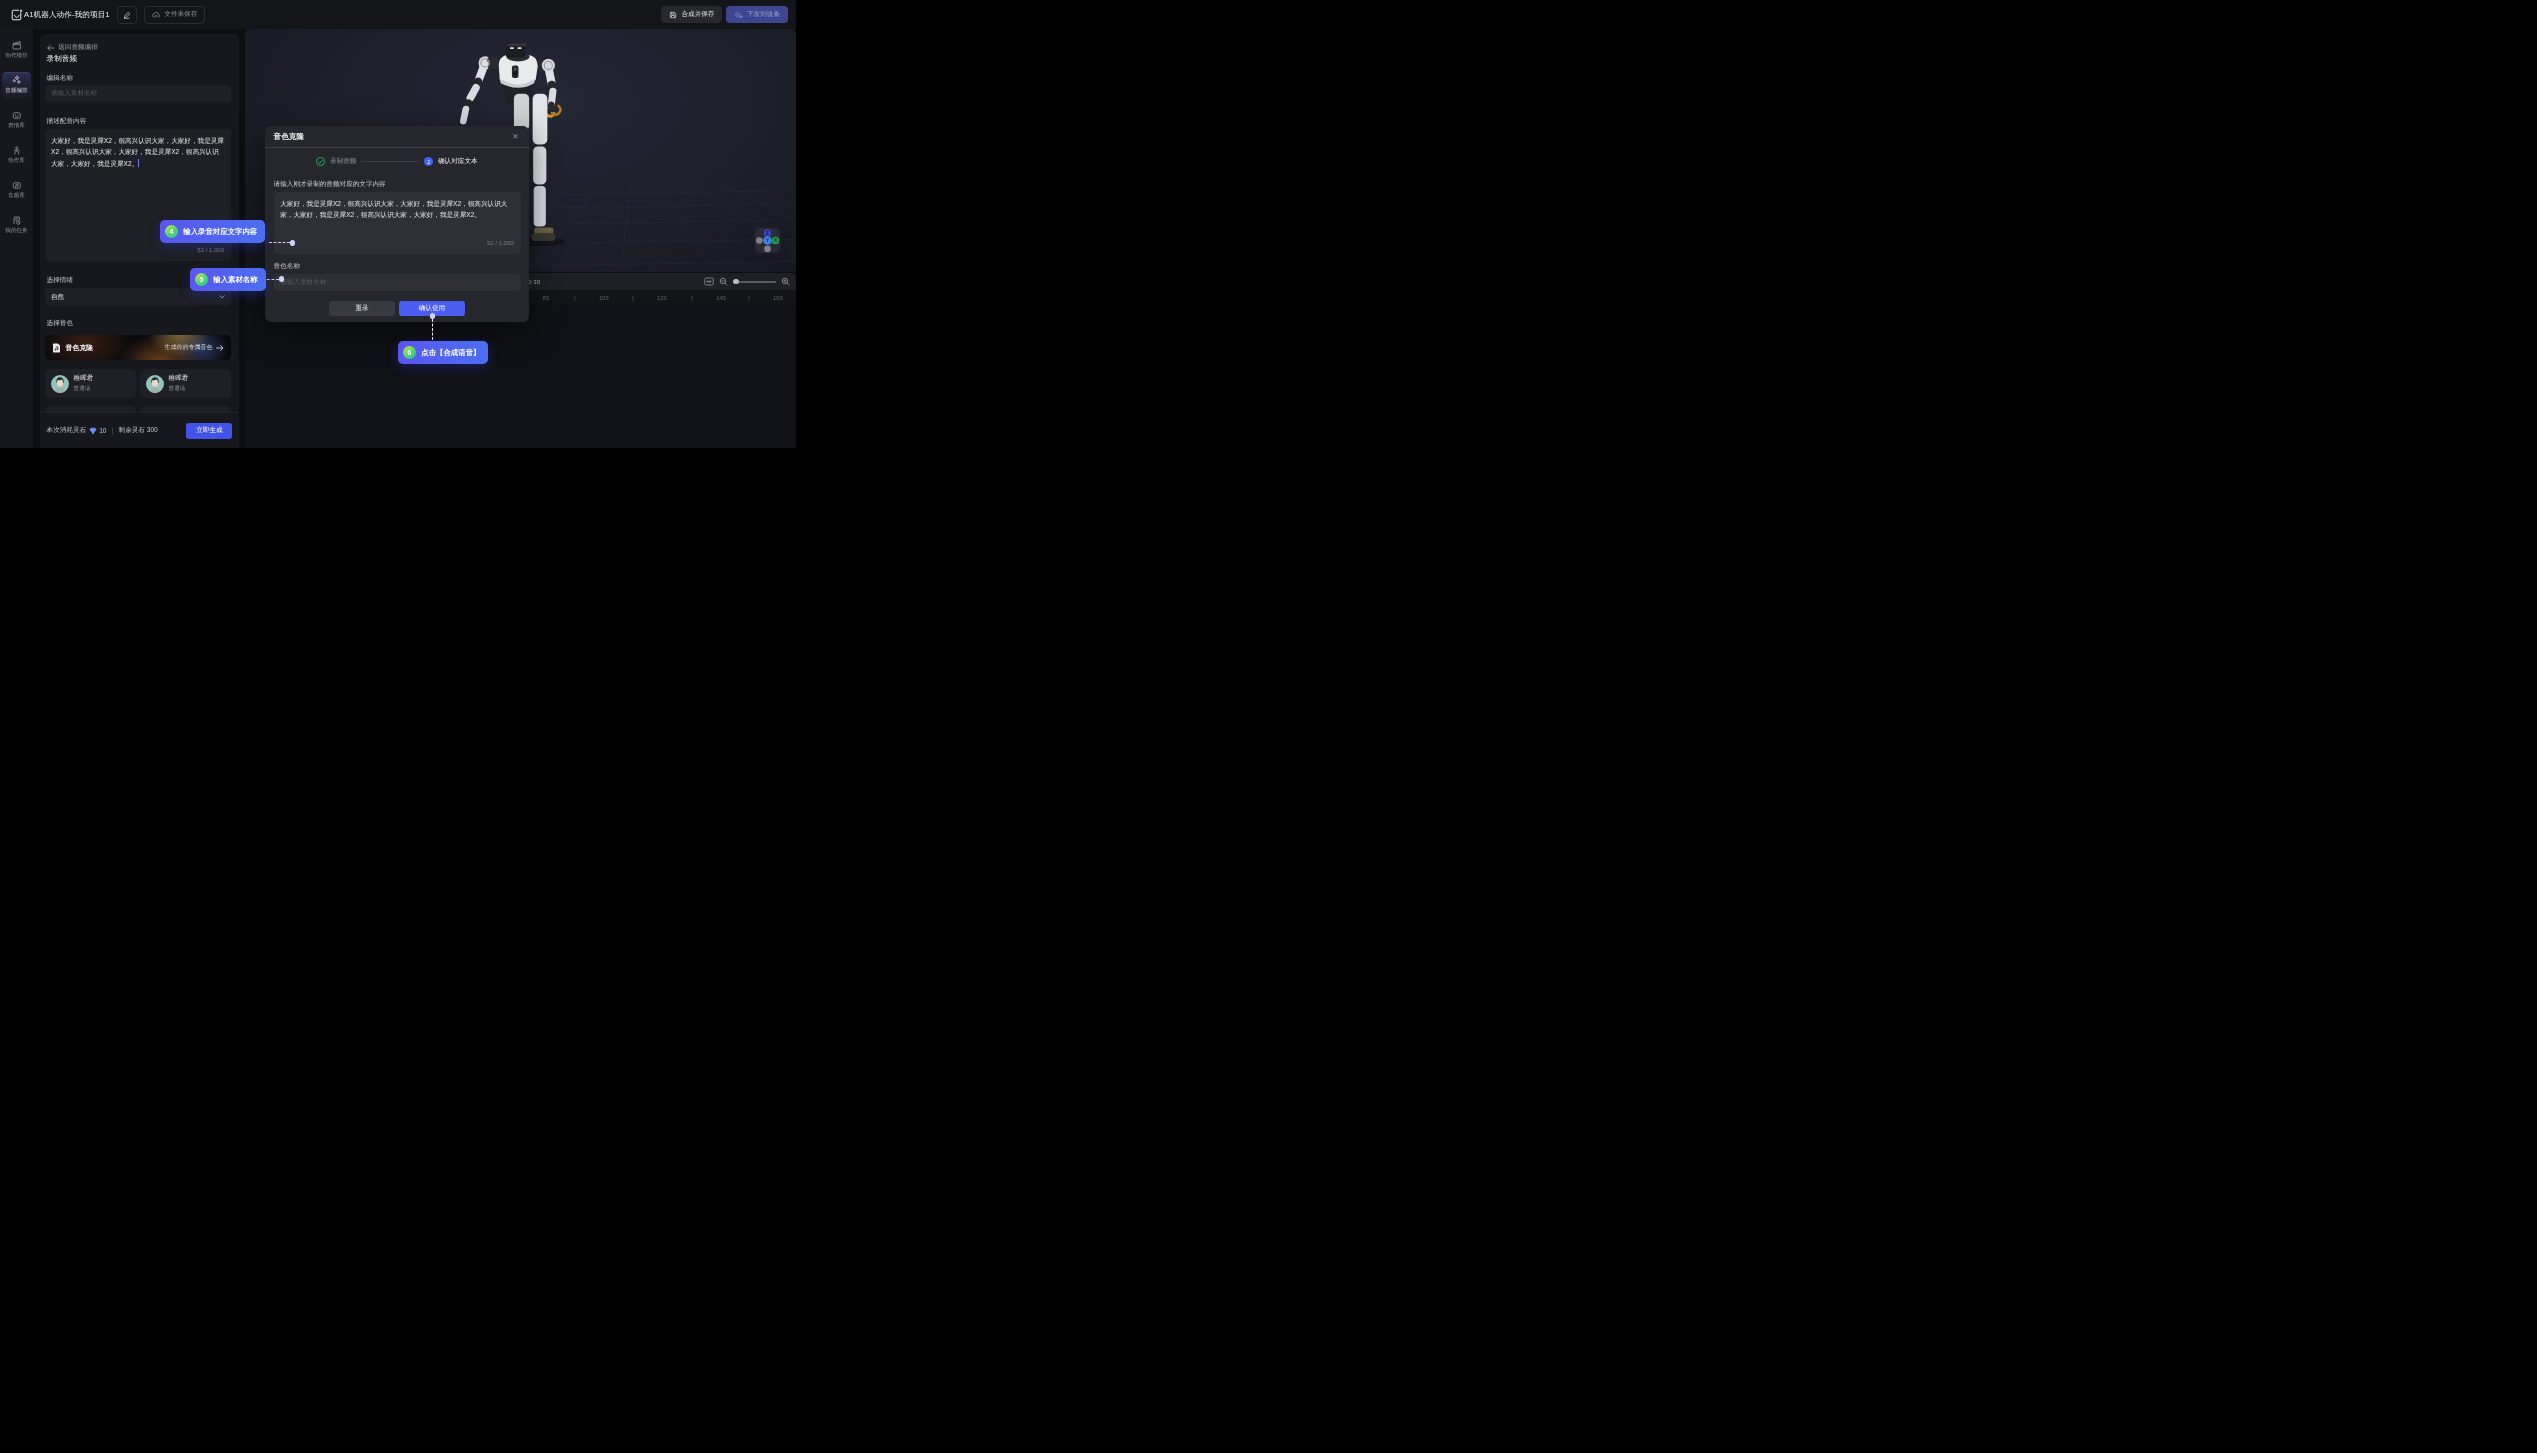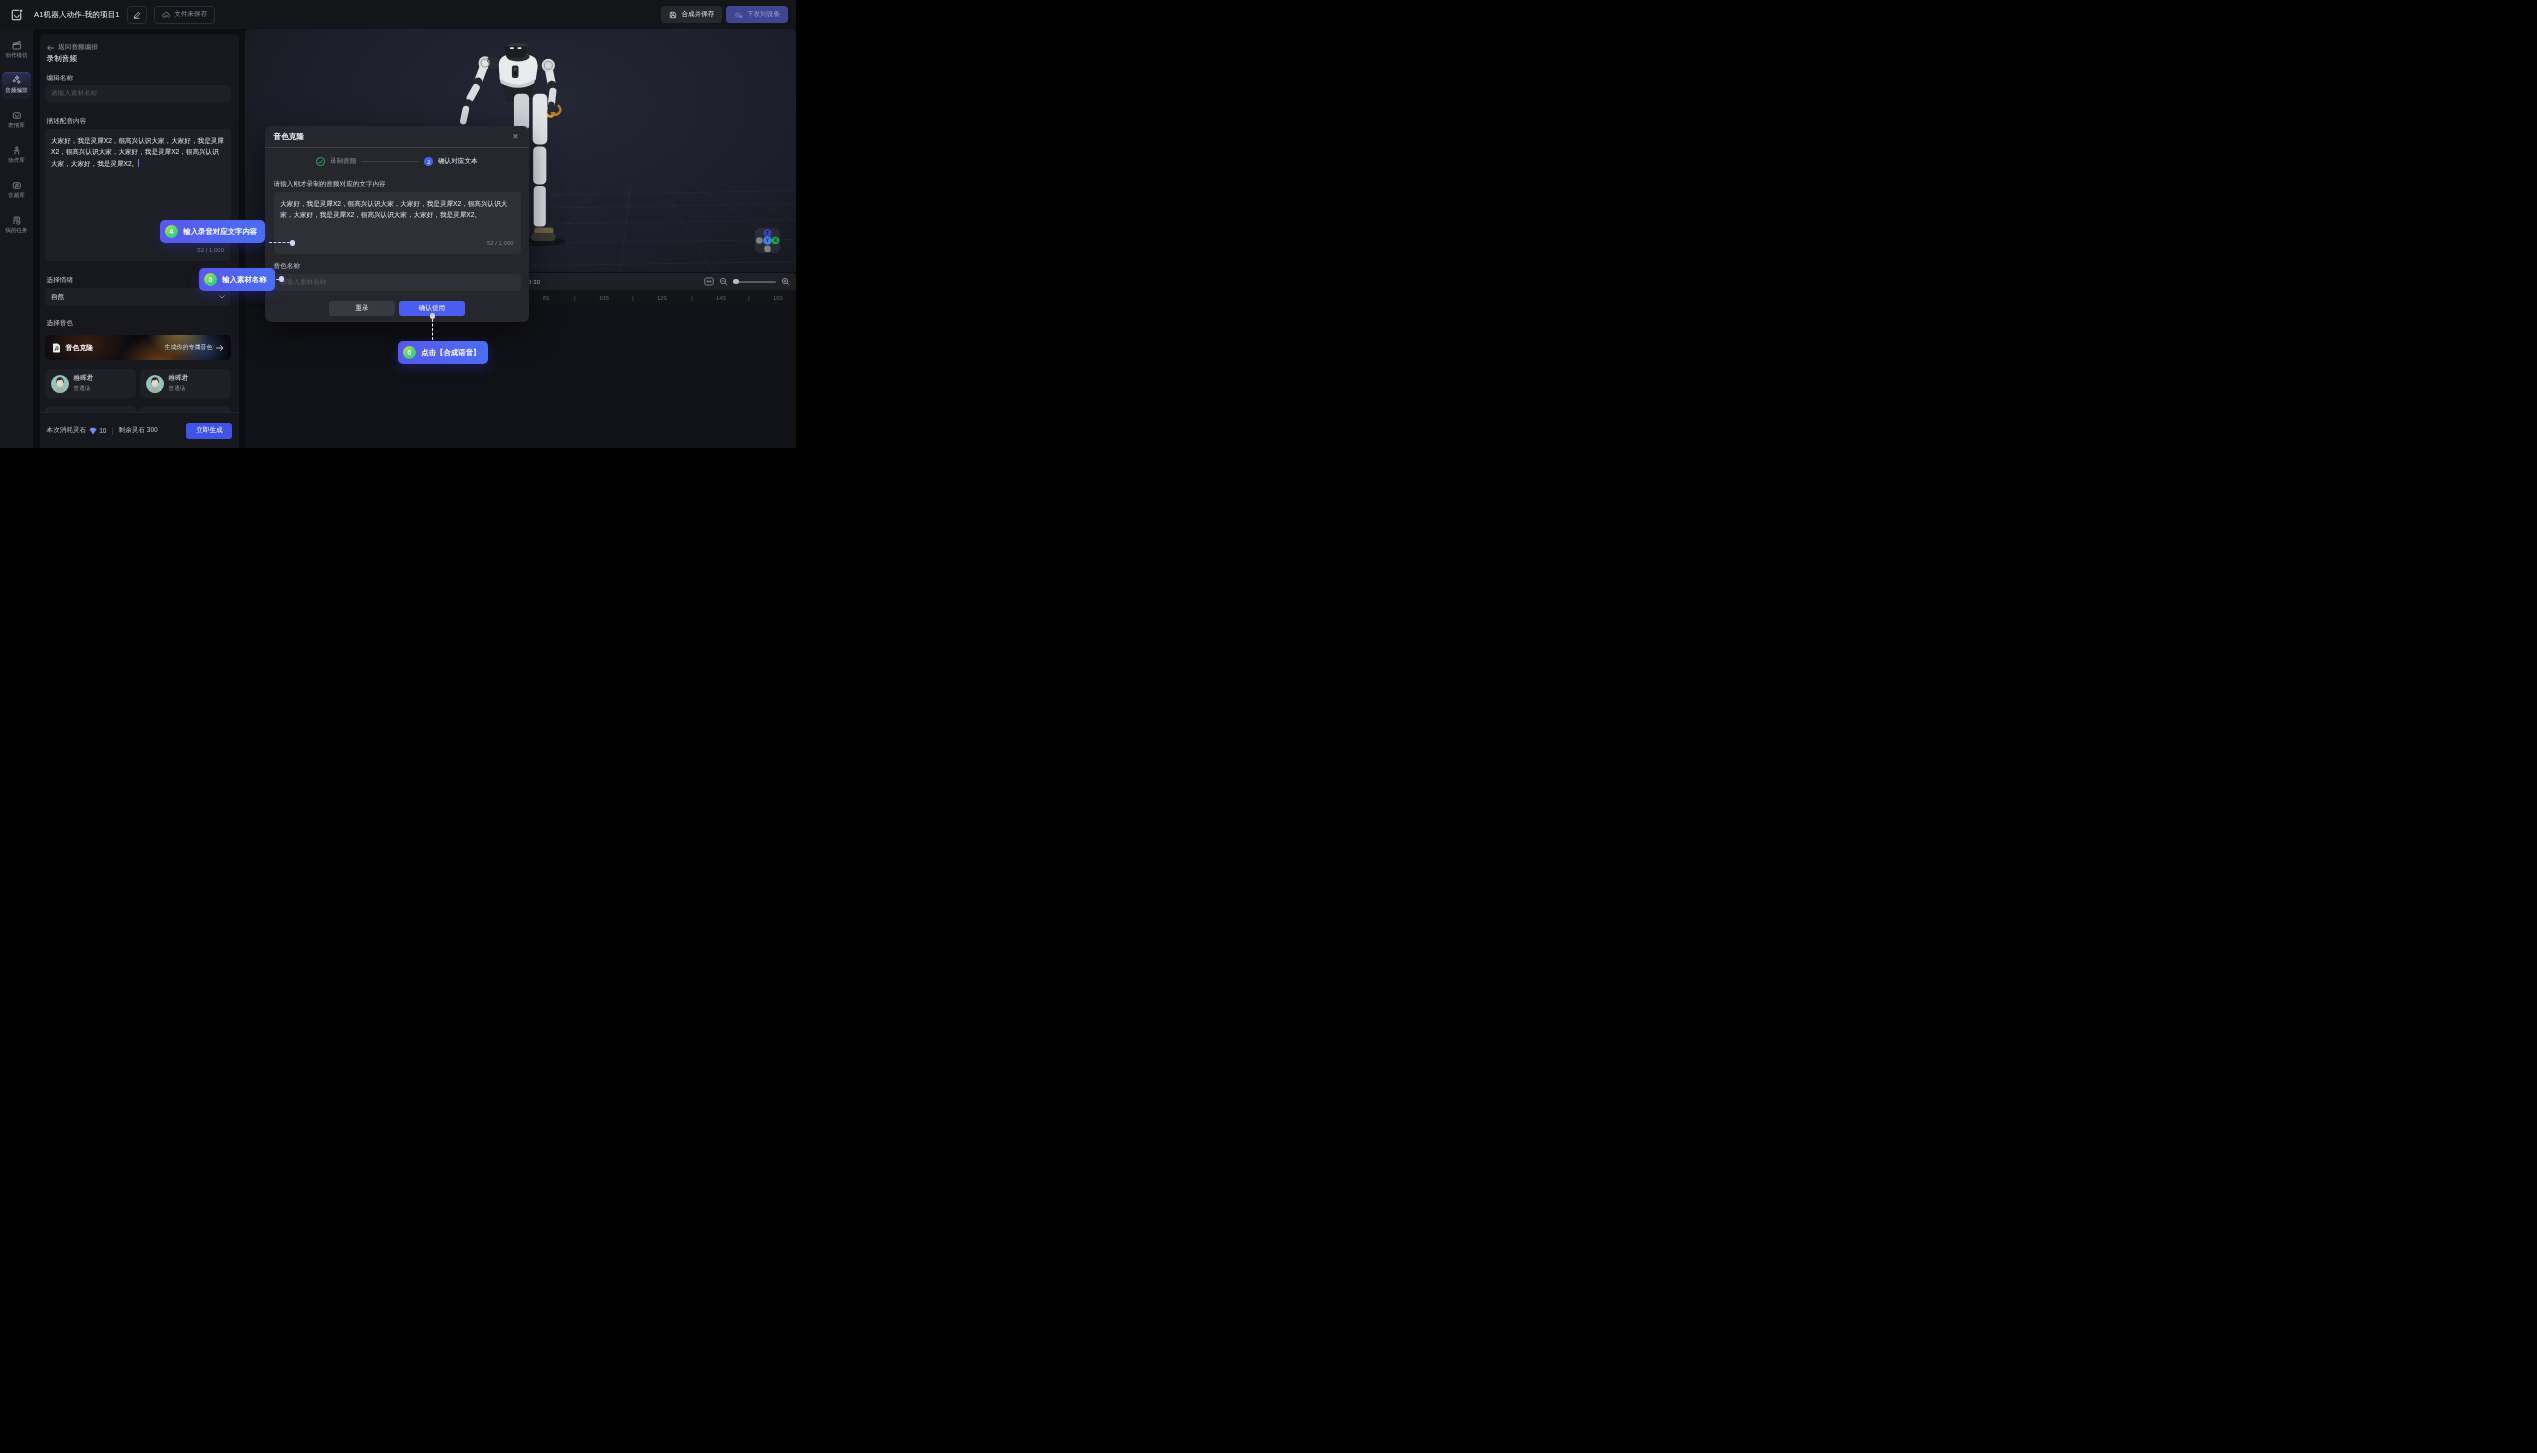--- a/index.html
+++ b/index.html
@@ -3,21 +3,21 @@
 <meta charset="utf-8">
 <style>
   * { margin:0; padding:0; box-sizing:border-box; }
   html,body { background:#000; }
   body { font-family:"Liberation Sans", sans-serif; }
   .app { position:relative; width:796px; height:448px; background:#0d0e11; overflow:hidden; color:#e6e7ea; }
 
   
   .topbar { position:absolute; left:0; top:0; width:796px; height:29px; background:#141519; display:flex; align-items:center; }
   .logo { margin-left:10px; width:14px; height:14px; flex:0 0 auto; }
-  .app-title { margin-left:10px; font-size:7.6px; color:#eceef2; letter-spacing:0.1px; }
+  .app-title { font-size:7.6px; color:#eceef2; letter-spacing:0.1px; }
   .iconbtn { margin-left:7px; height:18px; border:0.5px solid #2b2d35; border-radius:4px; background:transparent; display:flex; align-items:center; justify-content:center; cursor:pointer; }
   .editbtn { width:20px; }
   .unsavedbtn { padding:0 7px; gap:3.6px; color:#8d9099; font-size:6.6px; }
   .topbar-right { margin-left:auto; display:flex; align-items:center; gap:4px; margin-right:8px; }
   .btn { height:17px; border-radius:4px; border:none; display:flex; align-items:center; gap:4px; padding:0 8px; font-size:6.6px; cursor:pointer; font-family:inherit; }
   .btn-dark { background:#26282e; color:#e0e2e7; }
   .btn-deploy { background:#3e4694; color:#9aa0c6; }
 
   
   .rail { position:absolute; left:0; top:29px; width:33px; height:419px; background:#17181d; display:flex; flex-direction:column; align-items:center; padding-top:8px; gap:8.6px; }
@@ -477,21 +477,21 @@
     </div>
   </div>
 
   <div class="tip" style="left:160px; top:220px;">
     <span class="num">4</span>
     <span class="tl">输入录音对应文字内容</span>
   </div>
   <div class="dash-h" style="left:269px; top:242px; width:21px;"></div>
   <div class="dot" style="left:290px; top:240px;"></div>
 
-  <div class="tip" style="left:199px; top:268px;">
+  <div class="tip" style="left:190px; top:268px;">
     <span class="num">5</span>
     <span class="tl">输入素材名称</span>
   </div>
   <div class="dash-h" style="left:262px; top:279px; width:16.7px;"></div>
   <div class="dot" style="left:279px; top:276px;"></div>
 
   <div class="dot" style="left:430px; top:313px;"></div>
   <div class="dash-v" style="left:432px; top:319px; height:21px;"></div>
   <div class="tip" style="left:398px; top:341px;">
     <span class="num">6</span>

